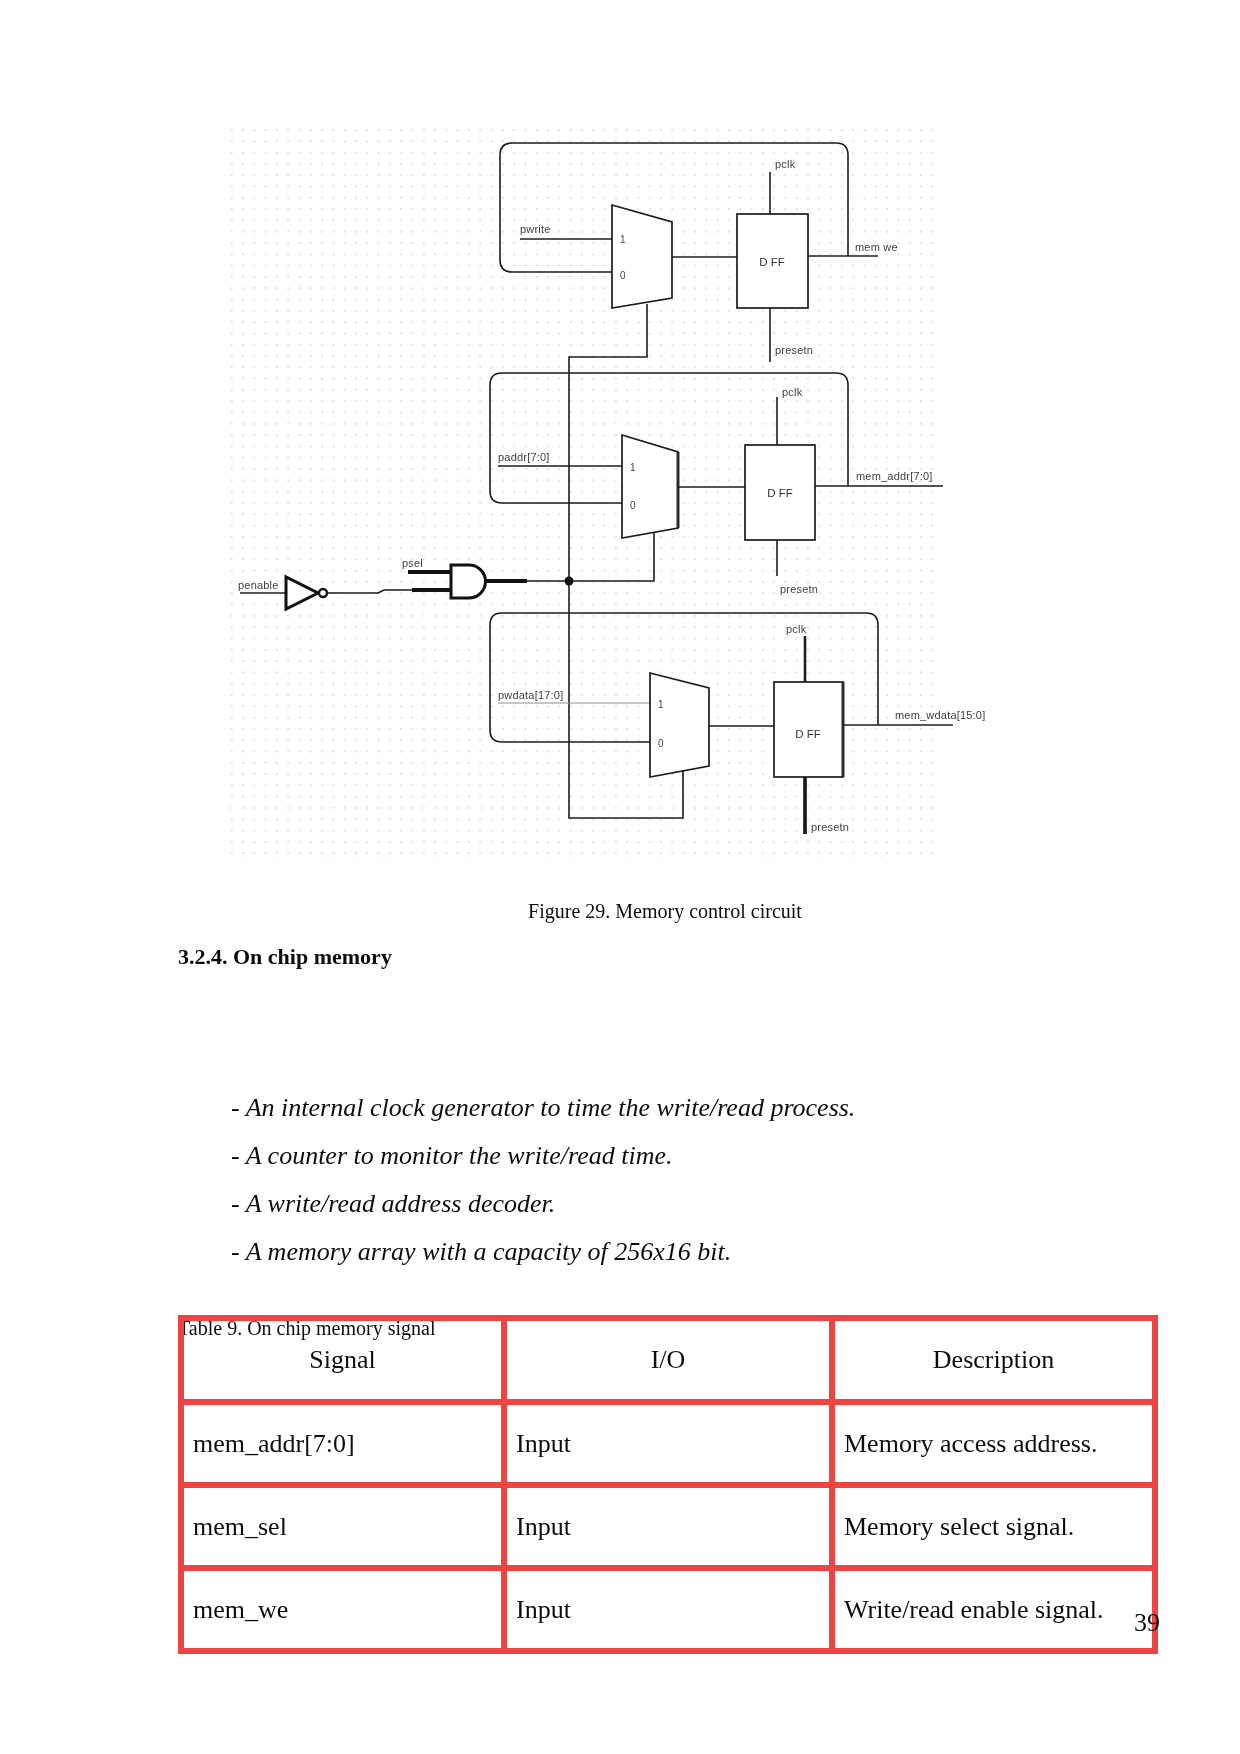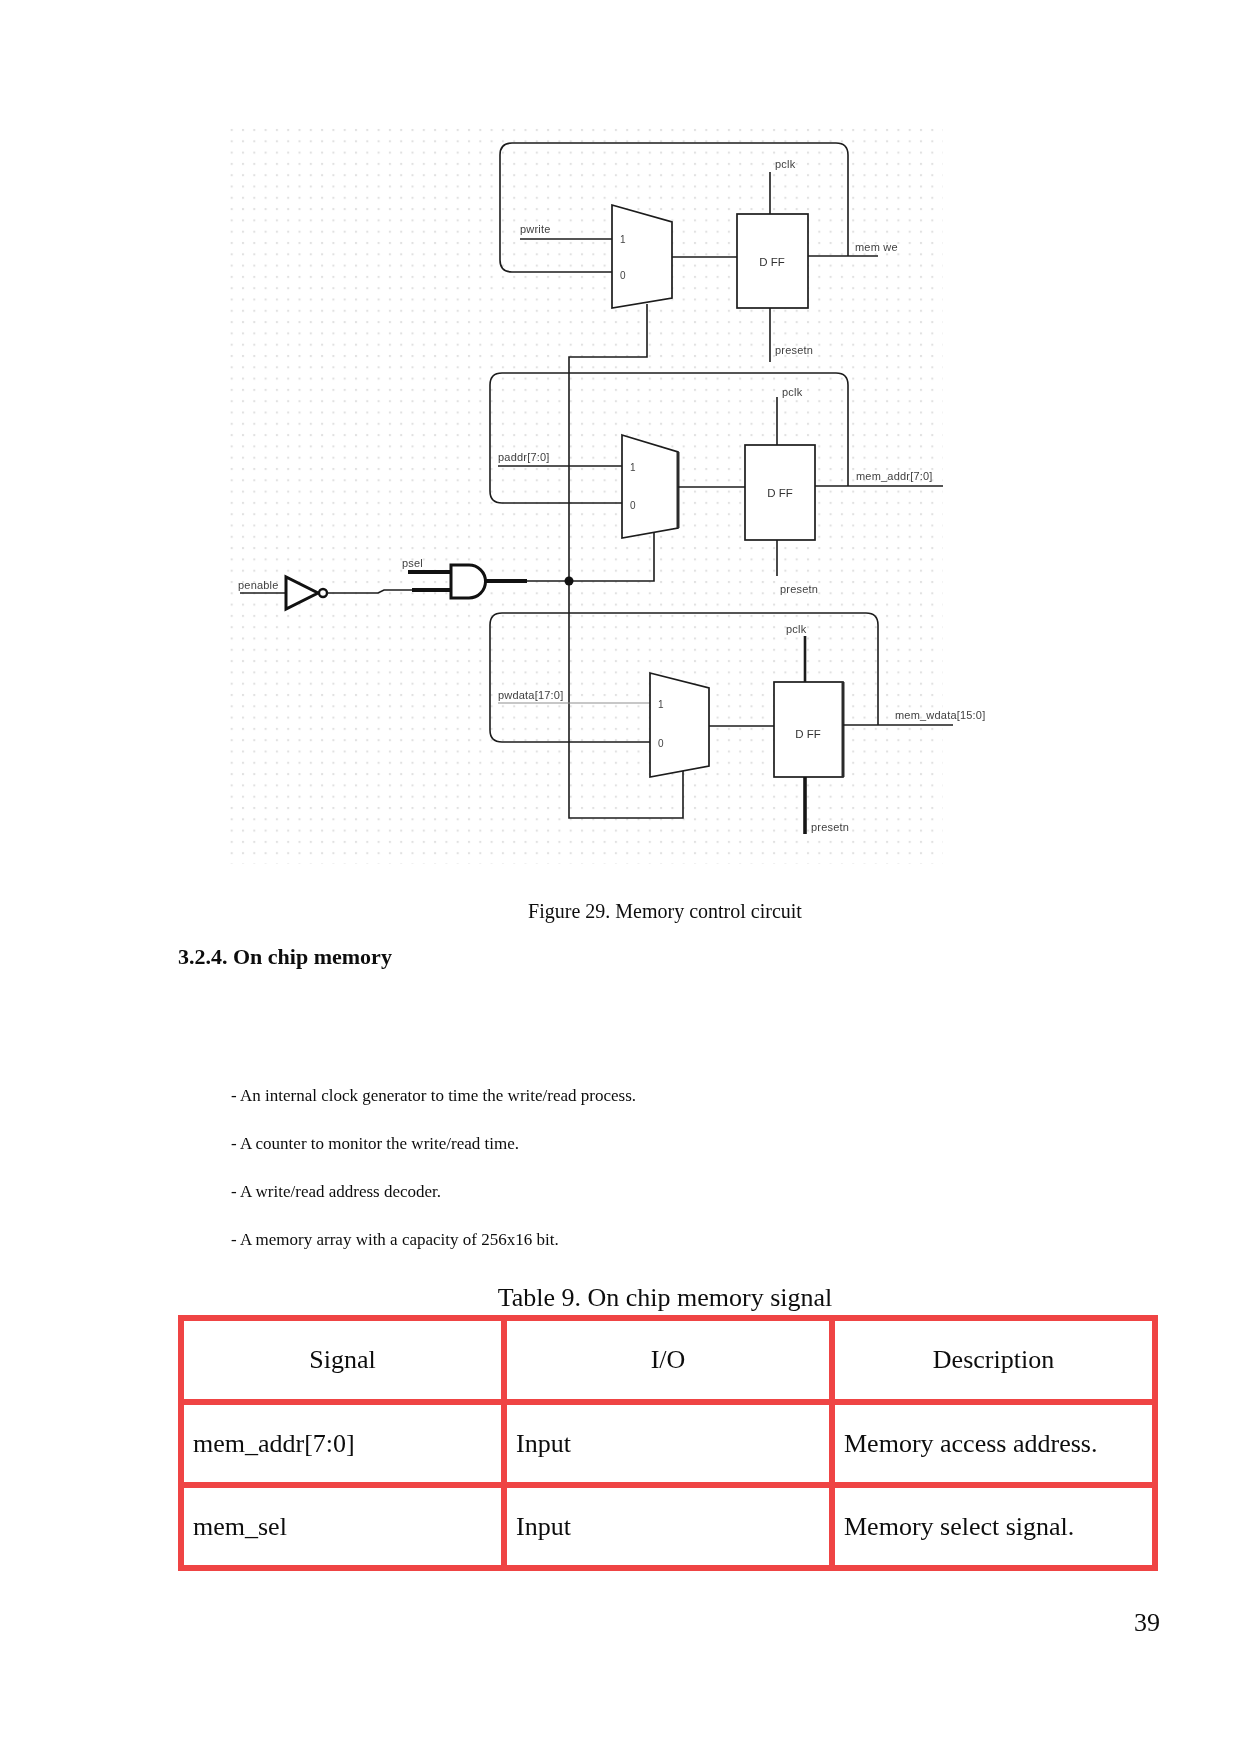--- a/index.html
+++ b/index.html
@@ -24,22 +24,22 @@
   .thickest{stroke:#161616;stroke-width:3.6;fill:none;}
   .dlabel{font-family:"Liberation Sans",sans-serif;font-size:11px;fill:#3f3f3f;letter-spacing:.2px;}
   .dffl{font-family:"Liberation Sans",sans-serif;font-size:11.5px;fill:#333;}
   .muxnum{font-family:"Liberation Sans",sans-serif;font-size:10px;fill:#444;}
   
   .content{position:absolute;left:178px;width:974px;}
   .fig-caption{top:900px;text-align:center;font-size:20px;}
   .sec-heading{top:944px;font-weight:bold;font-size:22px;}
   .para{top:996px;text-align:justify;text-indent:53px;font-size:26px;line-height:33px;}
   .bullets{top:1079px;}
-  .bullet{height:33px;line-height:33px;margin:0 0 15px 53px;font-size:17px;}
-  .tbl-caption{top:1283px;text-align:center;font-size:26px;}
+  .bullet{height:33px;line-height:33px;margin:12px 0 15px 53px;font-size:26px;font-style:italic;}
+  .tbl-caption{top:1317px;text-align:left;font-size:20px;}
   
   table.sig{
     position:absolute;left:178px;top:1315px;width:974px;
     border-collapse:collapse;table-layout:fixed;
     font-size:26px;
   }
   table.sig td,table.sig th{
     border:6px solid #ef4444;
     font-weight:normal;
     vertical-align:middle;
@@ -161,18 +161,23 @@
       <tr class="row">
         <td class="c-signal">mem_addr[7:0]</td>
         <td class="c-io">Input</td>
         <td class="c-desc">Memory access address.</td>
       </tr>
       <tr class="row">
         <td class="c-signal">mem_sel</td>
         <td class="c-io">Input</td>
         <td class="c-desc">Memory select signal.</td>
       </tr>
+      <tr class="row">
+        <td class="c-signal">mem_we</td>
+        <td class="c-io">Input</td>
+        <td class="c-desc">Write/read enable signal.</td>
+      </tr>
     </tbody>
   </table>
 
   <div class="pagenum">39</div>
 
 </div>
 
 </body></html>

